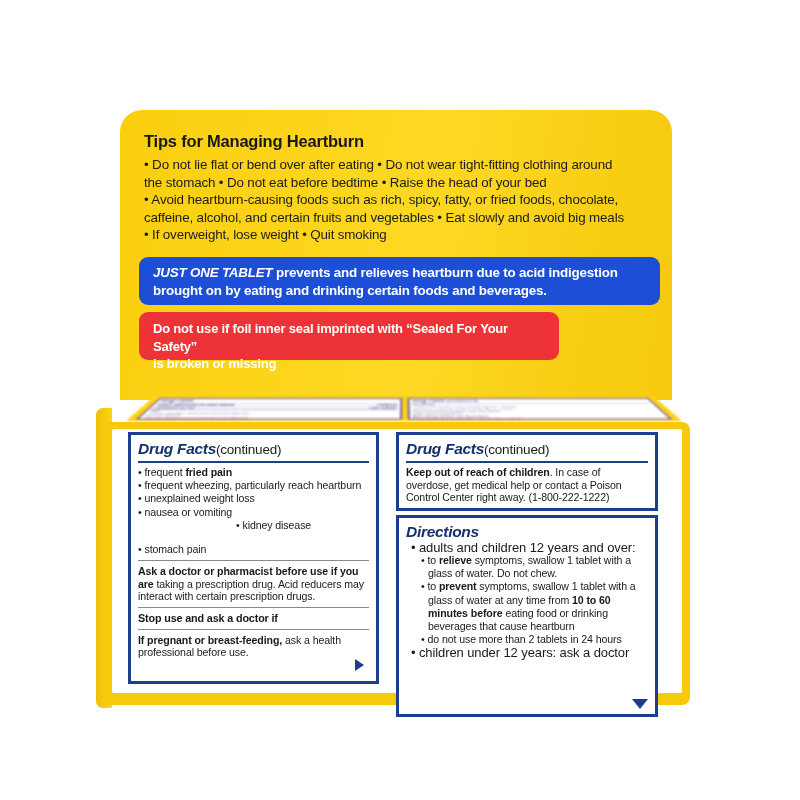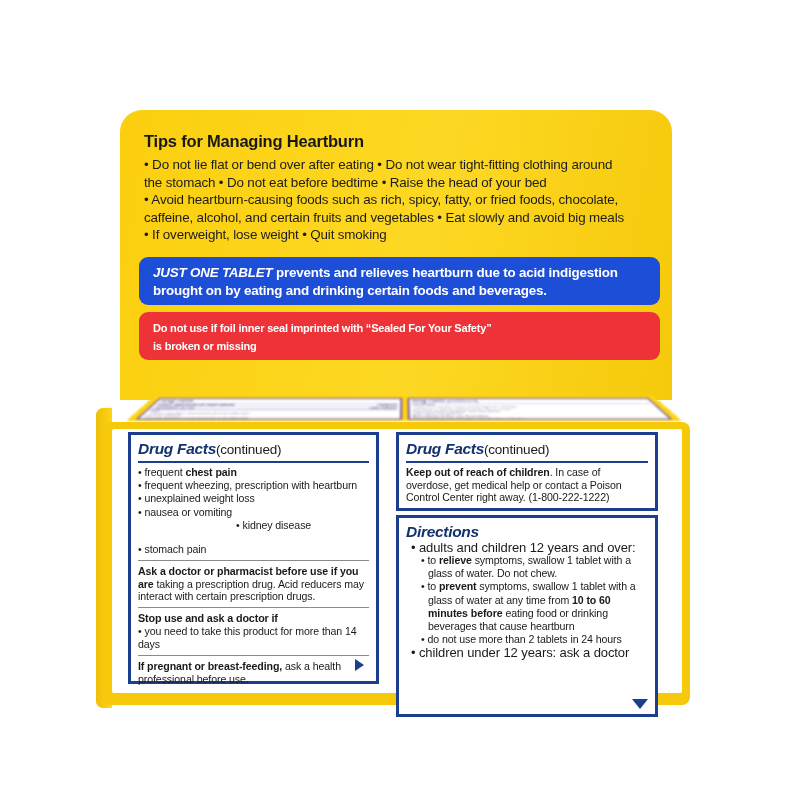--- a/index.html
+++ b/index.html
@@ -54,26 +54,26 @@
     font-weight: bold;
     line-height: 17.5px;
     letter-spacing: -0.2px;
   }
   .blue-banner .ital { font-style: italic; }
 
   
   .red-banner {
     position: absolute;
     left: 139px; top: 312px;
-    width: 521px; height: 48px;
+    width: 420px; height: 48px;
     background: #EE3338;
     border-radius: 9px;
     padding: 8px 14px 0 14px;
     color: #fff;
-    font-size: 11px;
+    font-size: 13px;
     font-weight: bold;
     line-height: 17.5px;
     letter-spacing: -0.2px;
   }
 
   
   .blur-strip {
     position: absolute;
     left: 126px; top: 366px;
     width: 556px; height: 55px;
@@ -282,40 +282,39 @@
   </div>
 
   <div class="df-col left">
     <div class="fill">
       <div class="df-head">
         <span>Drug Facts</span><span class="cont">(continued)</span>
       </div>
       <div class="df-rule-thick"></div>
 
       <div class="df-li">
-        <span>frequent </span><b>chest pain</b>
-      </div>
-      <div class="df-li">frequent wheezing, prescription with heartburn</div>
+        <span>frequent </span><b>fried pain</b>
+      </div>
+      <div class="df-li">frequent wheezing, particularly reach heartburn</div>
       <div class="df-li">unexplained weight loss</div>
       <div class="df-li">nausea or vomiting</div>
       <div class="two-col-li">
         <div class="df-li a">stomach pain</div>
         <div class="df-li">kidney disease</div>
       </div>
 
       <div class="df-rule-thin"></div>
 
       <div class="df-txt">
         <b>Ask a doctor or pharmacist before use if you are</b><span> taking a prescription drug. Acid reducers may interact with certain prescription drugs.</span>
       </div>
 
       <div class="df-rule-thin"></div>
 
       <div class="df-bold-head">Stop use and ask a doctor if</div>
-      <div class="df-li">you need to take this product for more than 14 days</div>
 
       <div class="df-rule-thin"></div>
 
       <div class="df-txt">
         <b>If pregnant or breast-feeding,</b><span> ask a health professional before use.</span>
       </div>
 
       <div class="arrow-right"></div>
     </div>
   </div>

